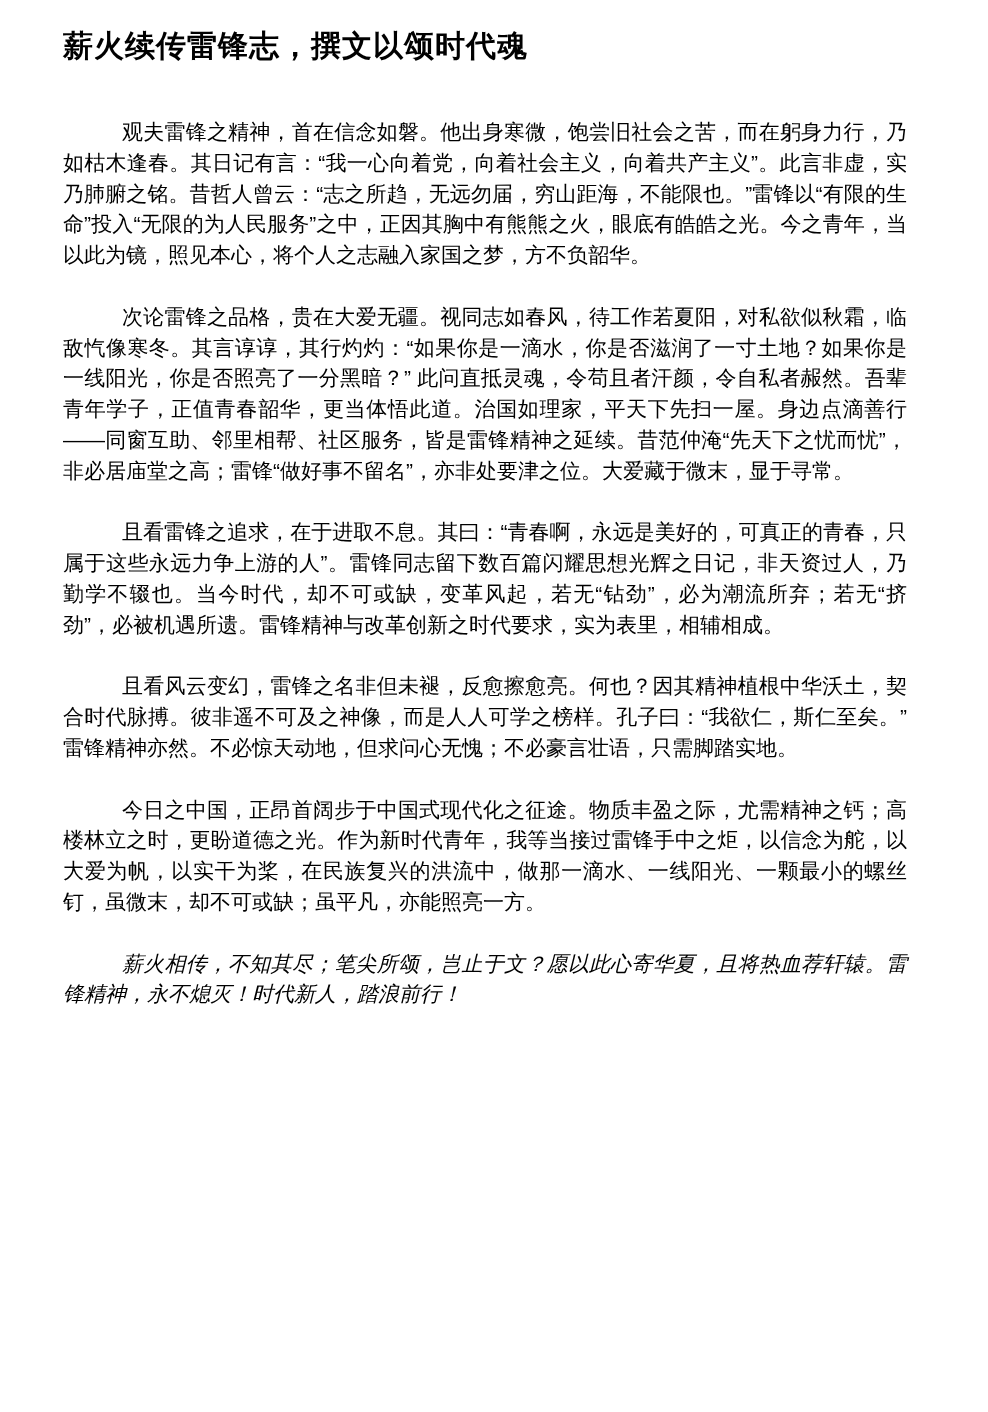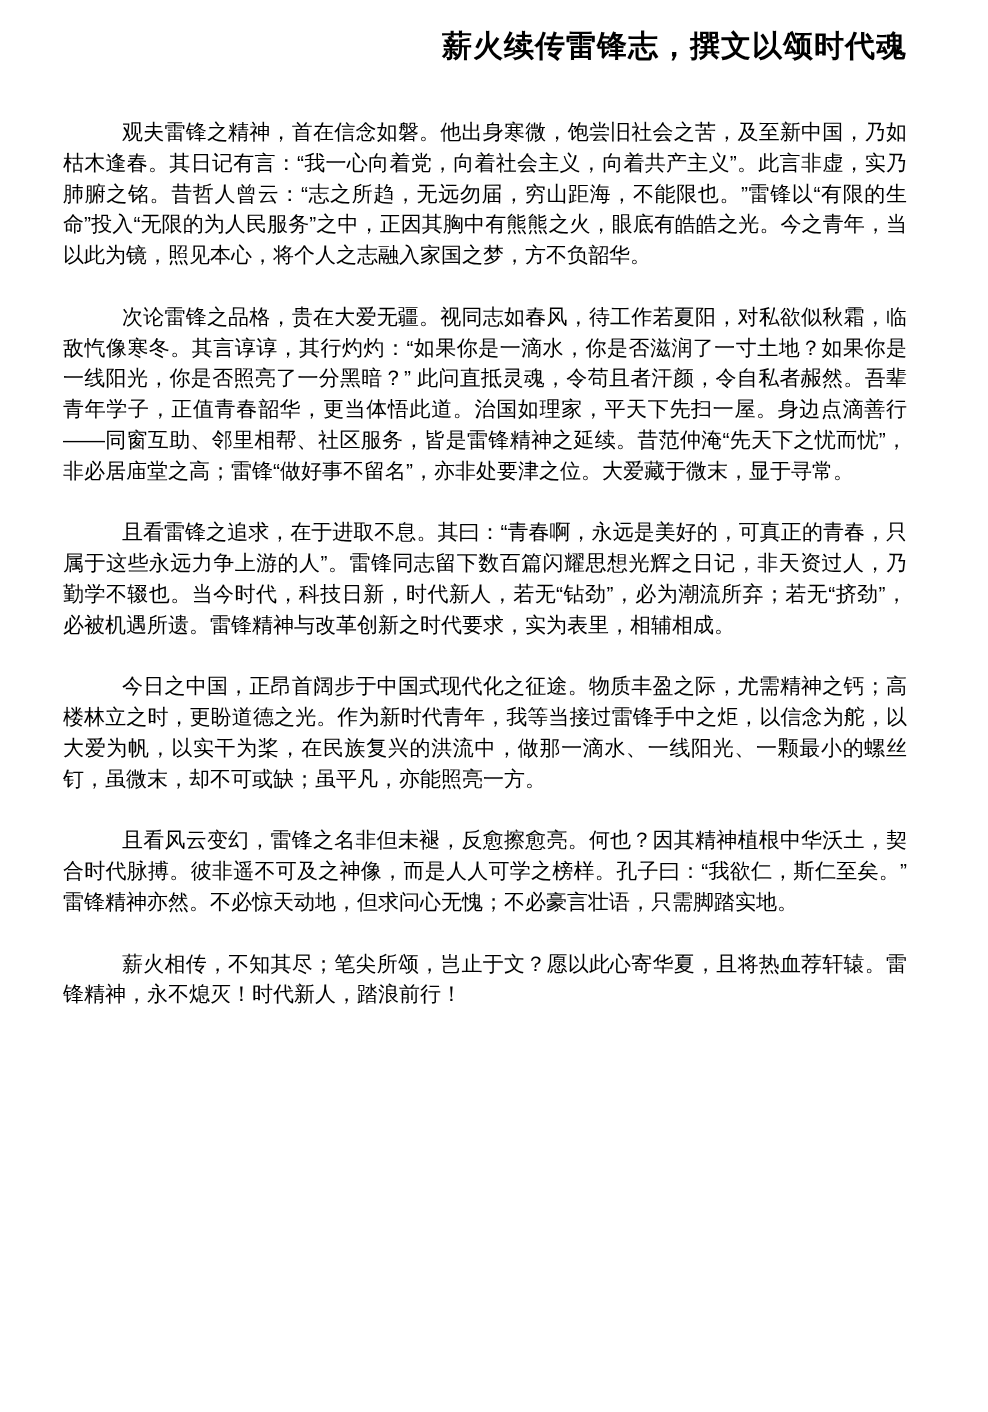--- a/index.html
+++ b/index.html
@@ -19,42 +19,43 @@
     height: 1412px;
     padding: 24px 81px 0 63px;
     background: #ffffff;
     overflow: hidden;
   }
   .doc-title {
     margin: 0 0 49px 0;
     font-size: 30px;
     line-height: 44px;
     font-weight: 700;
-    text-align: right;
+    text-align: left;
     letter-spacing: 1px;
     white-space: nowrap;
   }
   .para {
     margin: 0 0 31px 0;
     font-size: 21px;
     line-height: 30.75px;
     text-align: justify;
     text-justify: inter-ideograph;
     text-indent: 59px;
     word-break: break-all;
   }
   .para:last-child {
     margin-bottom: 16px;
+    font-style: italic;
   }
 </style>
 </head>
 <body>
 
 <article class="page">
   <h1 class="doc-title">薪火续传雷锋志，撰文以颂时代魂</h1>
 
-  <p class="para">观夫雷锋之精神，首在信念如磐。他出身寒微，饱尝旧社会之苦，及至新中国，乃如枯木逢春。其日记有言：“我一心向着党，向着社会主义，向着共产主义”。此言非虚，实乃肺腑之铭。昔哲人曾云：“志之所趋，无远勿届，穷山距海，不能限也。”雷锋以“有限的生命”投入“无限的为人民服务”之中，正因其胸中有熊熊之火，眼底有皓皓之光。今之青年，当以此为镜，照见本心，将个人之志融入家国之梦，方不负韶华。</p>
+  <p class="para">观夫雷锋之精神，首在信念如磐。他出身寒微，饱尝旧社会之苦，而在躬身力行，乃如枯木逢春。其日记有言：“我一心向着党，向着社会主义，向着共产主义”。此言非虚，实乃肺腑之铭。昔哲人曾云：“志之所趋，无远勿届，穷山距海，不能限也。”雷锋以“有限的生命”投入“无限的为人民服务”之中，正因其胸中有熊熊之火，眼底有皓皓之光。今之青年，当以此为镜，照见本心，将个人之志融入家国之梦，方不负韶华。</p>
   <p class="para">次论雷锋之品格，贵在大爱无疆。视同志如春风，待工作若夏阳，对私欲似秋霜，临敌忾像寒冬。其言谆谆，其行灼灼：“如果你是一滴水，你是否滋润了一寸土地？如果你是一线阳光，你是否照亮了一分黑暗？” 此问直抵灵魂，令苟且者汗颜，令自私者赧然。吾辈青年学子，正值青春韶华，更当体悟此道。治国如理家，平天下先扫一屋。身边点滴善行——同窗互助、邻里相帮、社区服务，皆是雷锋精神之延续。昔范仲淹“先天下之忧而忧”，非必居庙堂之高；雷锋“做好事不留名”，亦非处要津之位。大爱藏于微末，显于寻常。</p>
-  <p class="para">且看雷锋之追求，在于进取不息。其曰：“青春啊，永远是美好的，可真正的青春，只属于这些永远力争上游的人”。雷锋同志留下数百篇闪耀思想光辉之日记，非天资过人，乃勤学不辍也。当今时代，科技日新，时代新人，若无“钻劲”，必为潮流所弃；若无“挤劲”，必被机遇所遗。雷锋精神与改革创新之时代要求，实为表里，相辅相成。</p>
+  <p class="para">且看雷锋之追求，在于进取不息。其曰：“青春啊，永远是美好的，可真正的青春，只属于这些永远力争上游的人”。雷锋同志留下数百篇闪耀思想光辉之日记，非天资过人，乃勤学不辍也。当今时代，却不可或缺，变革风起，若无“钻劲”，必为潮流所弃；若无“挤劲”，必被机遇所遗。雷锋精神与改革创新之时代要求，实为表里，相辅相成。</p>
+  <p class="para">且看风云变幻，雷锋之名非但未褪，反愈擦愈亮。何也？因其精神植根中华沃土，契合时代脉搏。彼非遥不可及之神像，而是人人可学之榜样。孔子曰：“我欲仁，斯仁至矣。”雷锋精神亦然。不必惊天动地，但求问心无愧；不必豪言壮语，只需脚踏实地。</p>
   <p class="para">今日之中国，正昂首阔步于中国式现代化之征途。物质丰盈之际，尤需精神之钙；高楼林立之时，更盼道德之光。作为新时代青年，我等当接过雷锋手中之炬，以信念为舵，以大爱为帆，以实干为桨，在民族复兴的洪流中，做那一滴水、一线阳光、一颗最小的螺丝钉，虽微末，却不可或缺；虽平凡，亦能照亮一方。</p>
-  <p class="para">且看风云变幻，雷锋之名非但未褪，反愈擦愈亮。何也？因其精神植根中华沃土，契合时代脉搏。彼非遥不可及之神像，而是人人可学之榜样。孔子曰：“我欲仁，斯仁至矣。”雷锋精神亦然。不必惊天动地，但求问心无愧；不必豪言壮语，只需脚踏实地。</p>
   <p class="para">薪火相传，不知其尽；笔尖所颂，岂止于文？愿以此心寄华夏，且将热血荐轩辕。雷锋精神，永不熄灭！时代新人，踏浪前行！</p>
 </article>
 
 </body></html>

